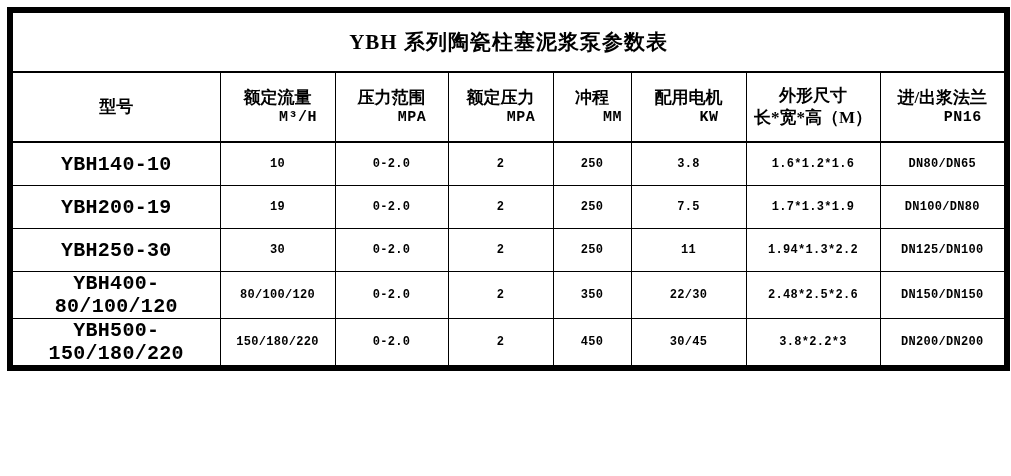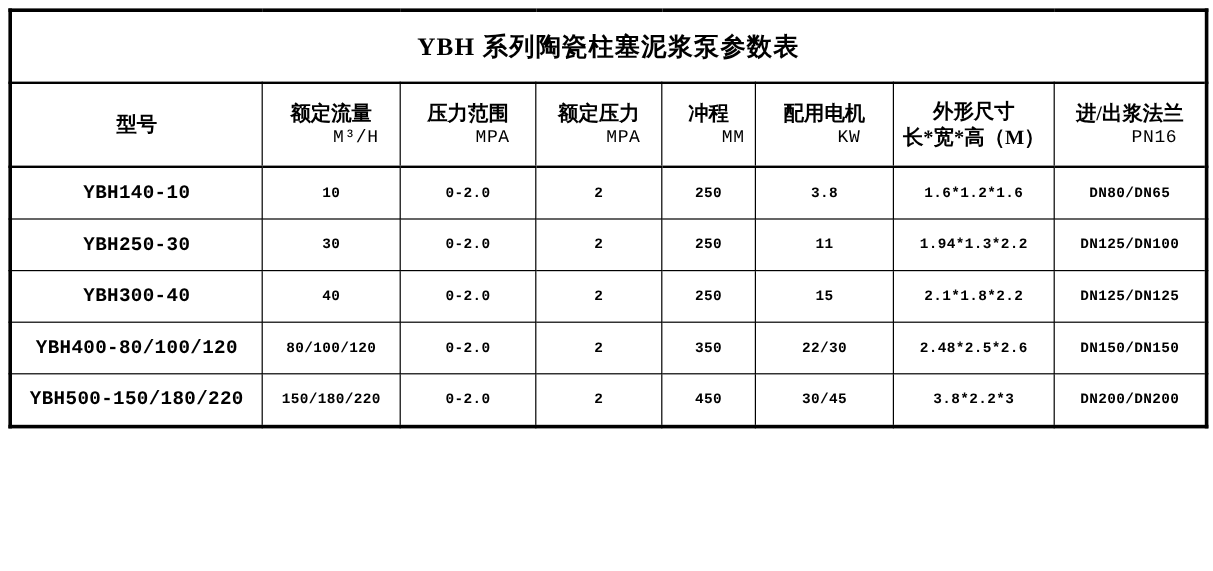--- a/index.html
+++ b/index.html
@@ -18,21 +18,21 @@
     position: relative;
     width: 1011px;
     height: 476px;
     box-sizing: border-box;
   }
   table.spec {
     border-collapse: collapse;
     table-layout: fixed;
     width: 997px;
     margin: 7px 4px 0 7px;
-    border: 3px solid #000000;
+    border: 6px solid #000000;
   }
   table.spec td, table.spec th {
     border: 1px solid #000000;
     text-align: center;
     vertical-align: middle;
     padding: 0 2px;
     font-weight: bold;
   }
   .title-cell {
     height: 58px;
@@ -43,37 +43,37 @@
   thead tr.headrow td {
     height: 68px;
     font-size: 17px;
     line-height: 1.28;
     border-bottom: 2px solid #000000 !important;
   }
   thead tr.headrow td .unit {
     display: block;
     font-size: 15px;
     font-family: "Liberation Mono", monospace;
-    font-weight: normal;
+    font-weight: bold;
     letter-spacing: 0.5px;
     padding-left: 41px;
   }
   thead tr.headrow td .cn-sub {
     display: block;
     font-size: 17px;
   }
   tbody td {
     height: 42px;
     font-size: 12px;
     font-family: "Liberation Mono", monospace;
     font-weight: bold;
     letter-spacing: 0.3px;
   }
   tbody td.model {
-    font-size: 16px;
+    font-size: 20px;
   }
   .c0 { width: 210px; }
   .c1 { width: 115px; }
   .c2 { width: 113px; }
   .c3 { width: 105px; }
   .c4 { width: 78px; }
   .c5 { width: 115px; }
   .c6 { width: 134px; }
   .c7 { width: 127px; }
 </style>
@@ -135,38 +135,38 @@
         <td class="model">YBH140-10</td>
         <td>10</td>
         <td>0-2.0</td>
         <td>2</td>
         <td>250</td>
         <td>3.8</td>
         <td>1.6*1.2*1.6</td>
         <td>DN80/DN65</td>
       </tr>
       <tr>
+        <td class="model">YBH200-19</td>
+        <td>19</td>
+        <td>0-2.0</td>
+        <td>2</td>
+        <td>250</td>
+        <td>7.5</td>
+        <td>1.7*1.3*1.9</td>
+        <td>DN100/DN80</td>
+      </tr>
+      <tr>
         <td class="model">YBH250-30</td>
         <td>30</td>
         <td>0-2.0</td>
         <td>2</td>
         <td>250</td>
         <td>11</td>
         <td>1.94*1.3*2.2</td>
         <td>DN125/DN100</td>
-      </tr>
-      <tr>
-        <td class="model">YBH300-40</td>
-        <td>40</td>
-        <td>0-2.0</td>
-        <td>2</td>
-        <td>250</td>
-        <td>15</td>
-        <td>2.1*1.8*2.2</td>
-        <td>DN125/DN125</td>
       </tr>
       <tr>
         <td class="model">YBH400-80/100/120</td>
         <td>80/100/120</td>
         <td>0-2.0</td>
         <td>2</td>
         <td>350</td>
         <td>22/30</td>
         <td>2.48*2.5*2.6</td>
         <td>DN150/DN150</td>

